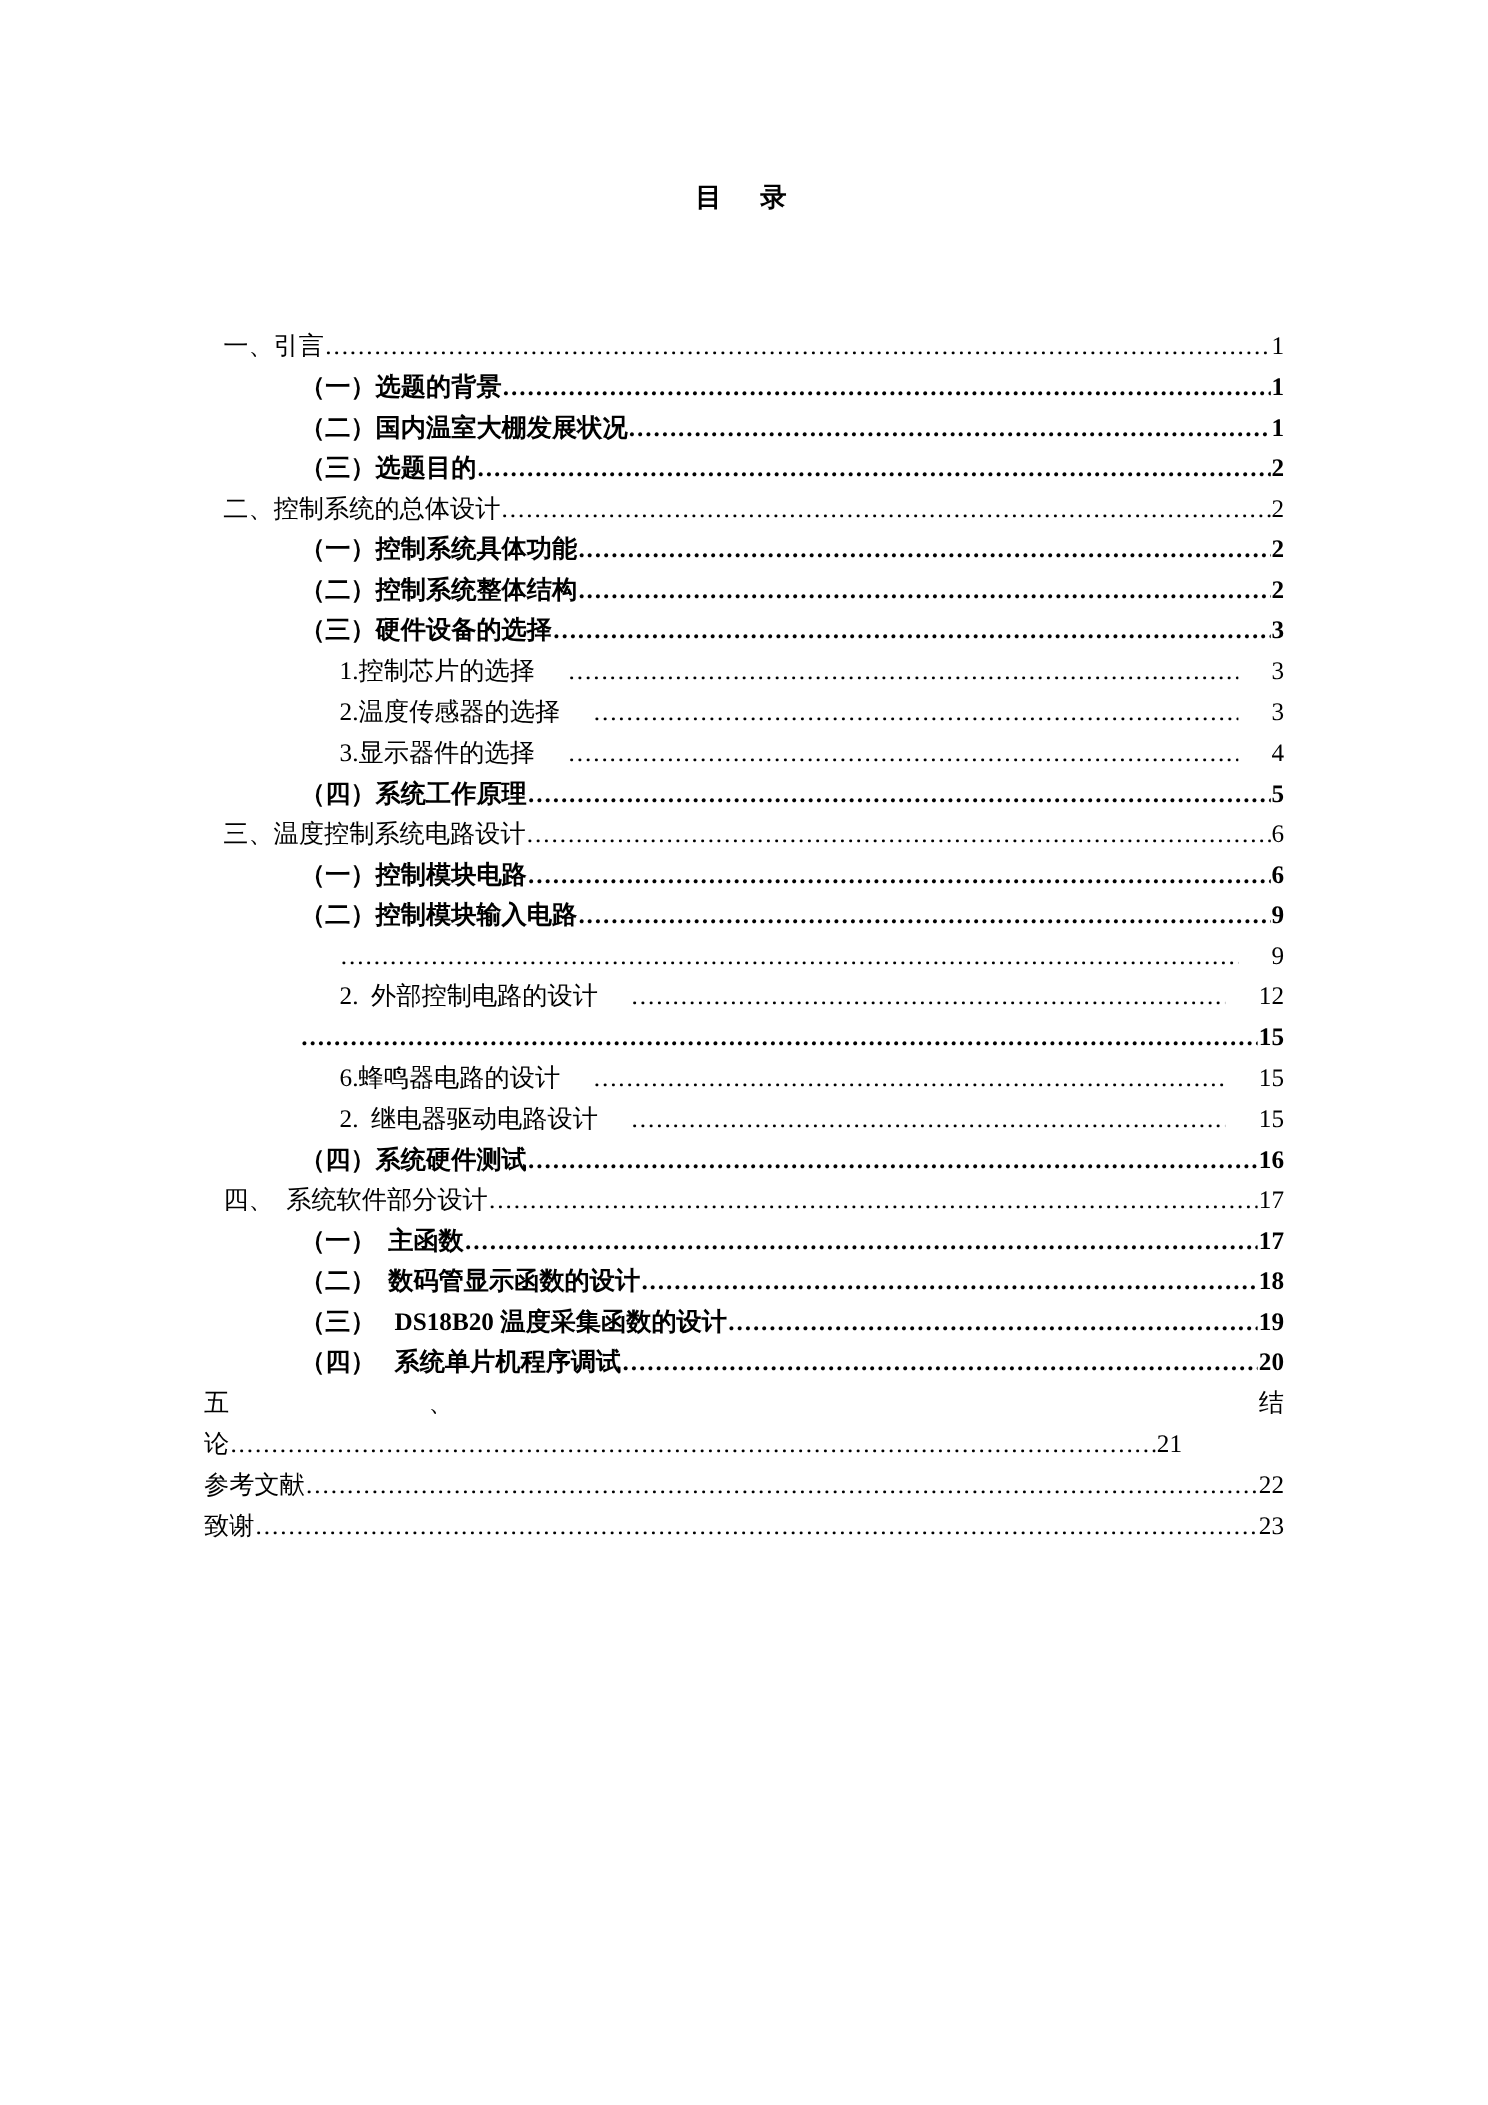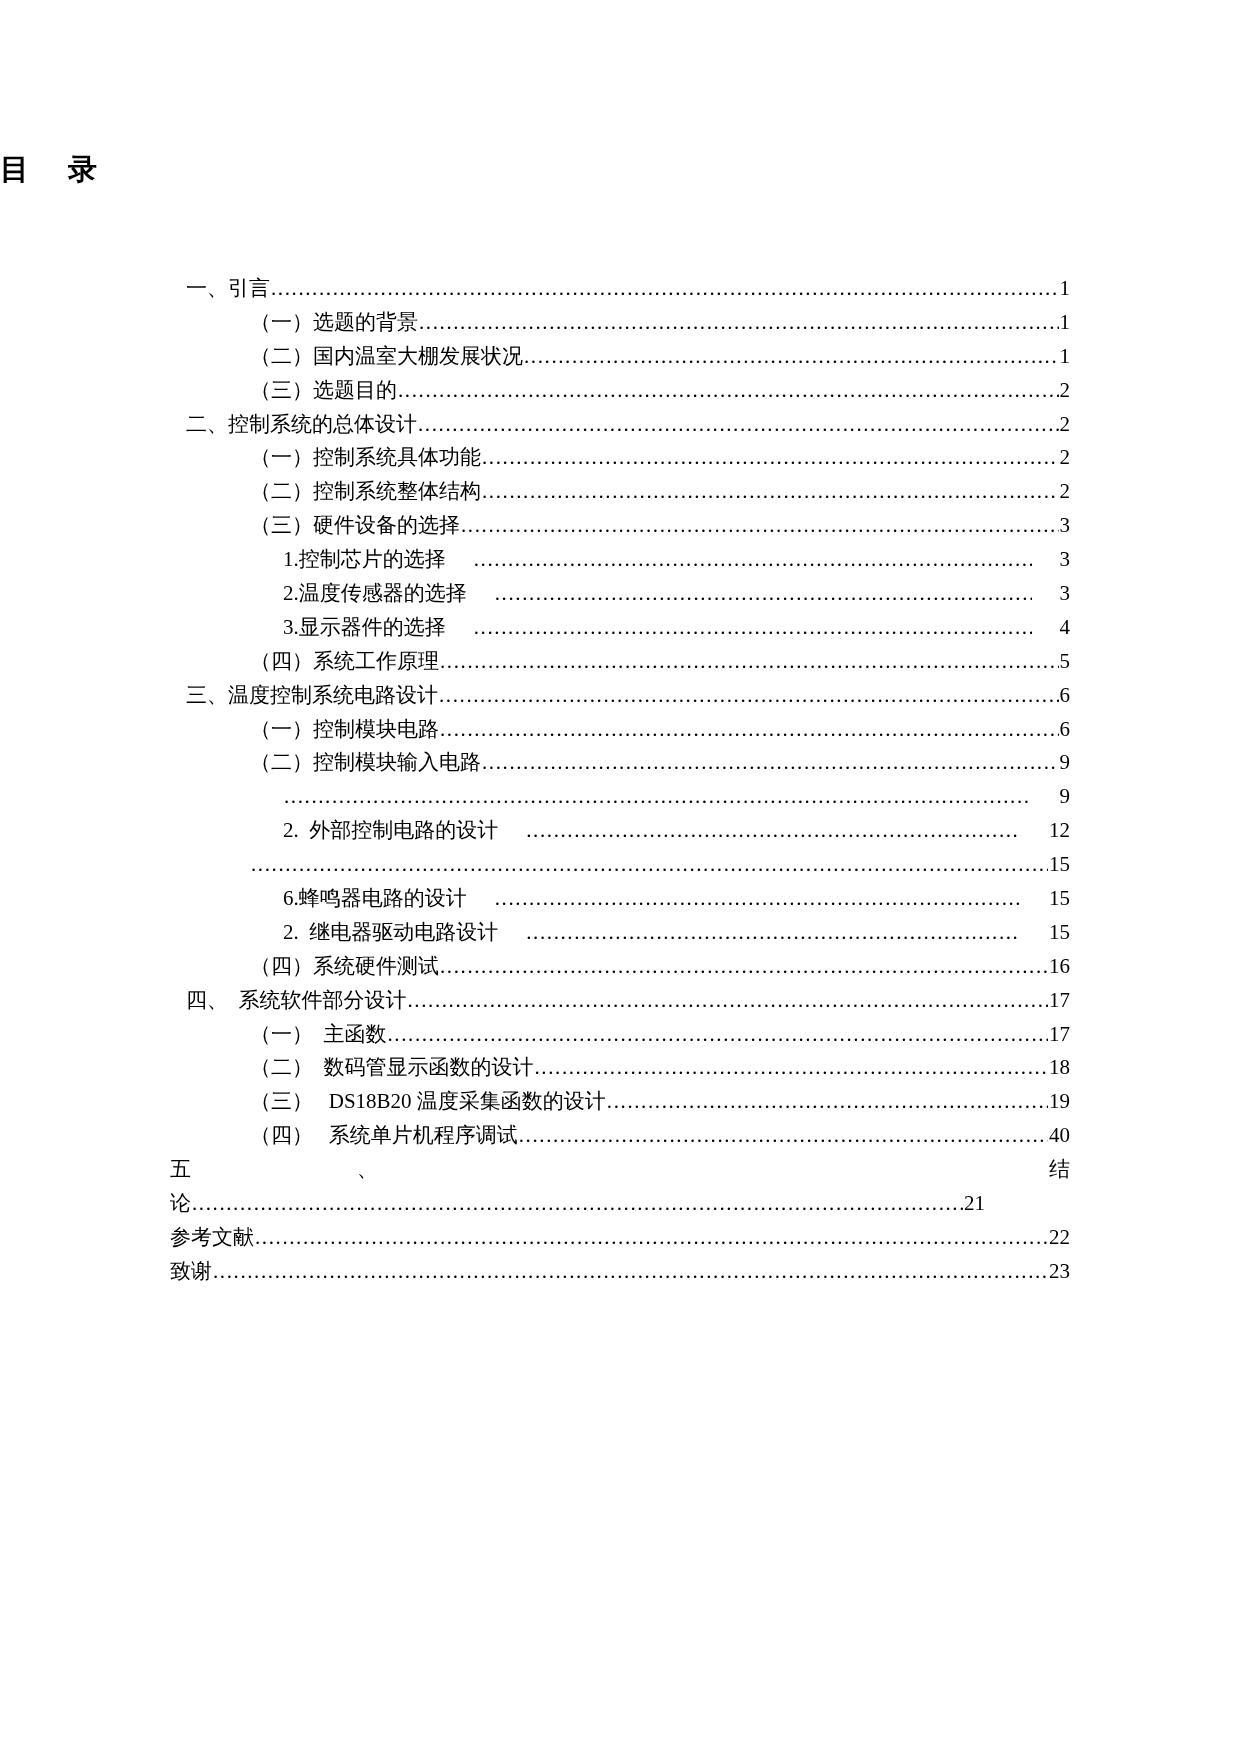--- a/index.html
+++ b/index.html
@@ -10,21 +10,22 @@
     background:#ffffff;
     color:#000000;
     font-family:"Liberation Serif","DejaVu Serif",serif;
     overflow:hidden;
   }
   .doc-title{
     position:absolute;
     top:150px;
     left:0;
     width:100%;
-    font-size:29px;
+    text-align:center;
+    font-size:22px;
     font-weight:bold;
     letter-spacing:5px;
     white-space:pre;
   }
   .toc{
     position:absolute;
     left:170px;
     top:272px;
     width:900px;
     font-size:21px;
@@ -48,21 +49,21 @@
     margin:0 1px;
     font-size:21px;
   }
   .pnum{
     flex:0 0 auto;
     white-space:pre;
   }
   
   .lv0{padding-left:0;}
   .lv1{padding-left:16px;text-align:center;}
-  .lv2{padding-left:80px;}
+  .lv2{padding-left:80px;font-weight:bold;}
   .lv3{padding-left:113px;gap:27px;}
   
   .short-right{margin-right:85px;}
   
   .split{position:relative;}
   .sp-left{position:absolute;left:0;top:0;}
   .sp-mid{position:absolute;left:187px;top:0;}
   .sp-right{position:absolute;right:0;top:0;}
 </style>
 </head>
@@ -190,21 +191,21 @@
     <span class="pnum">18</span>
   </div>
       <div class="toc-row lv2">
     <span class="toc-label">（三）   DS18B20 温度采集函数的设计</span>
     <span class="dots">....................................................................................................................................................................................................................................................................</span>
     <span class="pnum">19</span>
   </div>
       <div class="toc-row lv2">
     <span class="toc-label">（四）   系统单片机程序调试</span>
     <span class="dots">....................................................................................................................................................................................................................................................................</span>
-    <span class="pnum">40</span>
+    <span class="pnum">20</span>
   </div>
       <div class="toc-row split">
     <span class="sp-left">五</span>
     <span class="sp-mid">、</span>
     <span class="sp-right">结</span>
   </div>
       <div class="toc-row lv0 short-right">
     <span class="toc-label">论</span>
     <span class="dots">....................................................................................................................................................................................................................................................................</span>
     <span class="pnum">21</span>

